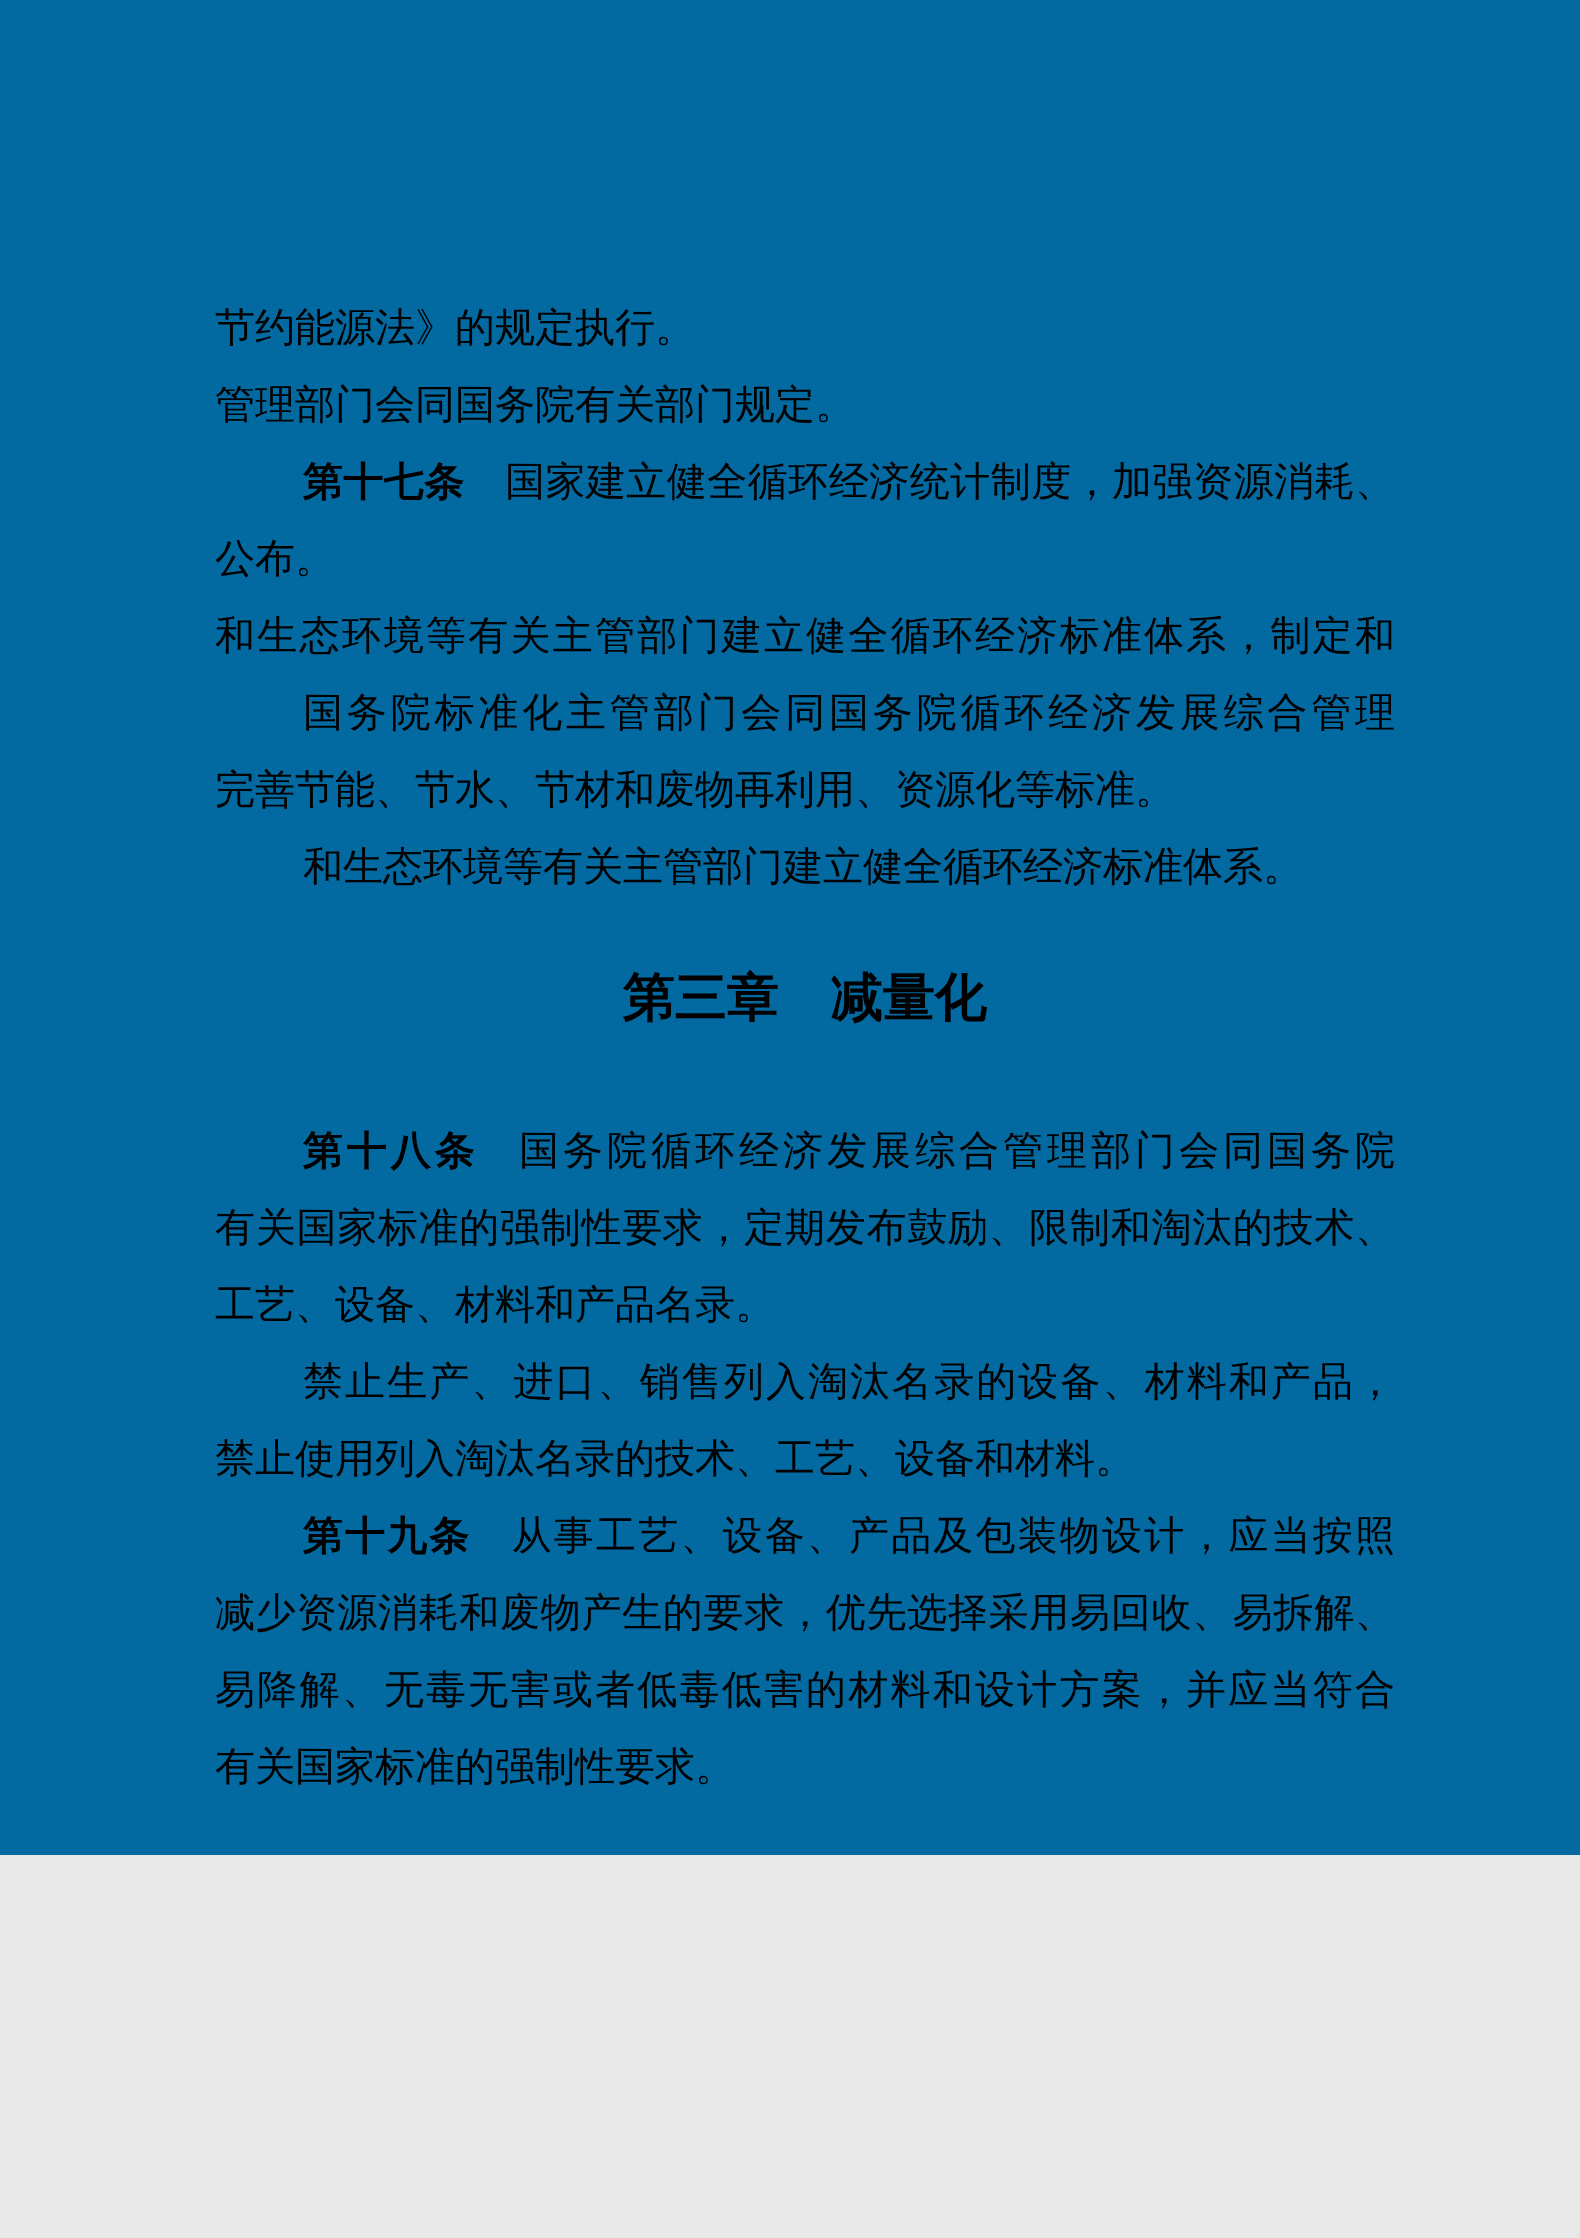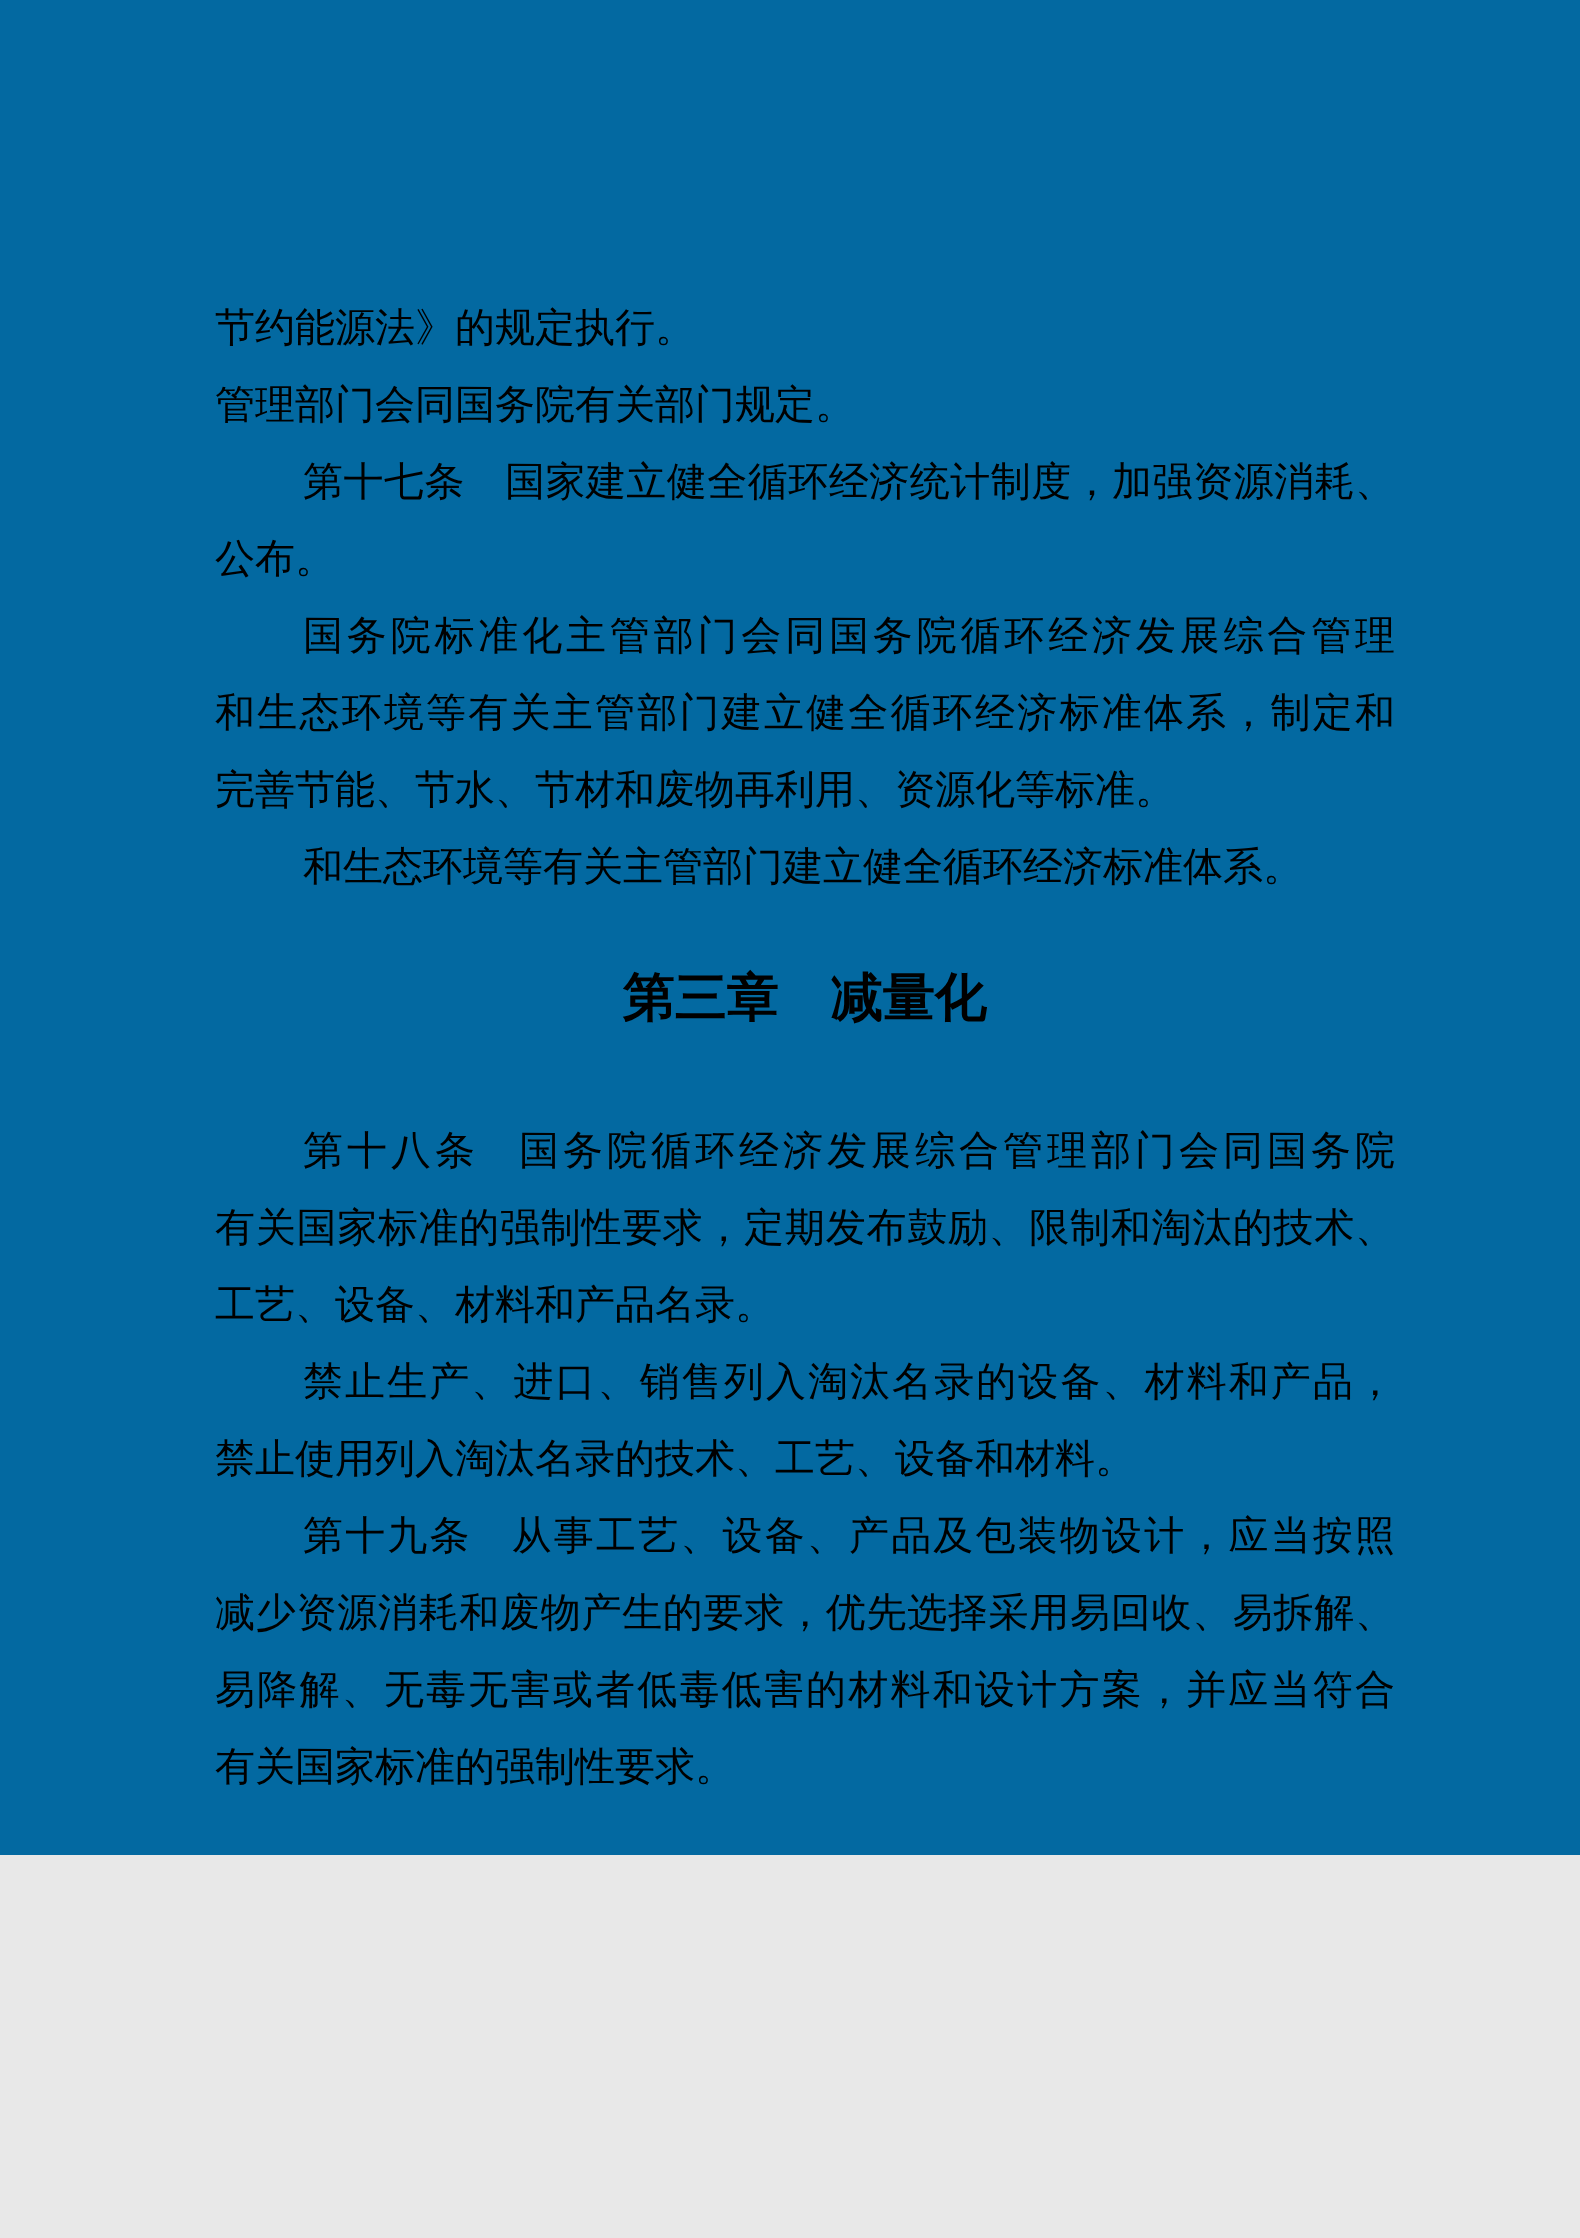--- a/index.html
+++ b/index.html
@@ -32,21 +32,21 @@
     text-align: left;
   }
   .line.indent {
     text-indent: 88px;
   }
   .line.fill {
     text-align: justify;
     text-align-last: justify;
   }
   .art {
-    font-weight: 400;
+    font-weight: 700;
     font-family: "Liberation Sans", "DejaVu Sans", sans-serif;
     margin-right: 40px;
   }
   .chapter {
     height: 77px;
     line-height: 77px;
     margin-top: 54px;
     margin-bottom: 76px;
     text-align: center;
     text-align-last: center;
@@ -68,22 +68,22 @@
 </style>
 </head>
 <body>
 
 <div class="page">
   <div class="body-text">
       <div class="line">节约能源法》的规定执行。</div>
       <div class="line">管理部门会同国务院有关部门规定。</div>
       <div class="line indent fill"><span class="art">第十七条</span>国家建立健全循环经济统计制度，加强资源消耗、</div>
       <div class="line">公布。</div>
+      <div class="line fill">和生态环境等有关主管部门建立健全循环经济标准体系，制定和</div>
       <div class="line indent fill">国务院标准化主管部门会同国务院循环经济发展综合管理</div>
-      <div class="line fill">和生态环境等有关主管部门建立健全循环经济标准体系，制定和</div>
       <div class="line">完善节能、节水、节材和废物再利用、资源化等标准。</div>
       <div class="line indent">和生态环境等有关主管部门建立健全循环经济标准体系。</div>
       <div class="chapter">第三章　减量化</div>
       <div class="line indent fill"><span class="art">第十八条</span>国务院循环经济发展综合管理部门会同国务院</div>
       <div class="line fill">有关国家标准的强制性要求，定期发布鼓励、限制和淘汰的技术、</div>
       <div class="line">工艺、设备、材料和产品名录。</div>
       <div class="line indent fill">禁止生产、进口、销售列入淘汰名录的设备、材料和产品，</div>
       <div class="line">禁止使用列入淘汰名录的技术、工艺、设备和材料。</div>
       <div class="line indent fill"><span class="art">第十九条</span>从事工艺、设备、产品及包装物设计，应当按照</div>
       <div class="line fill">减少资源消耗和废物产生的要求，优先选择采用易回收、易拆解、</div>

